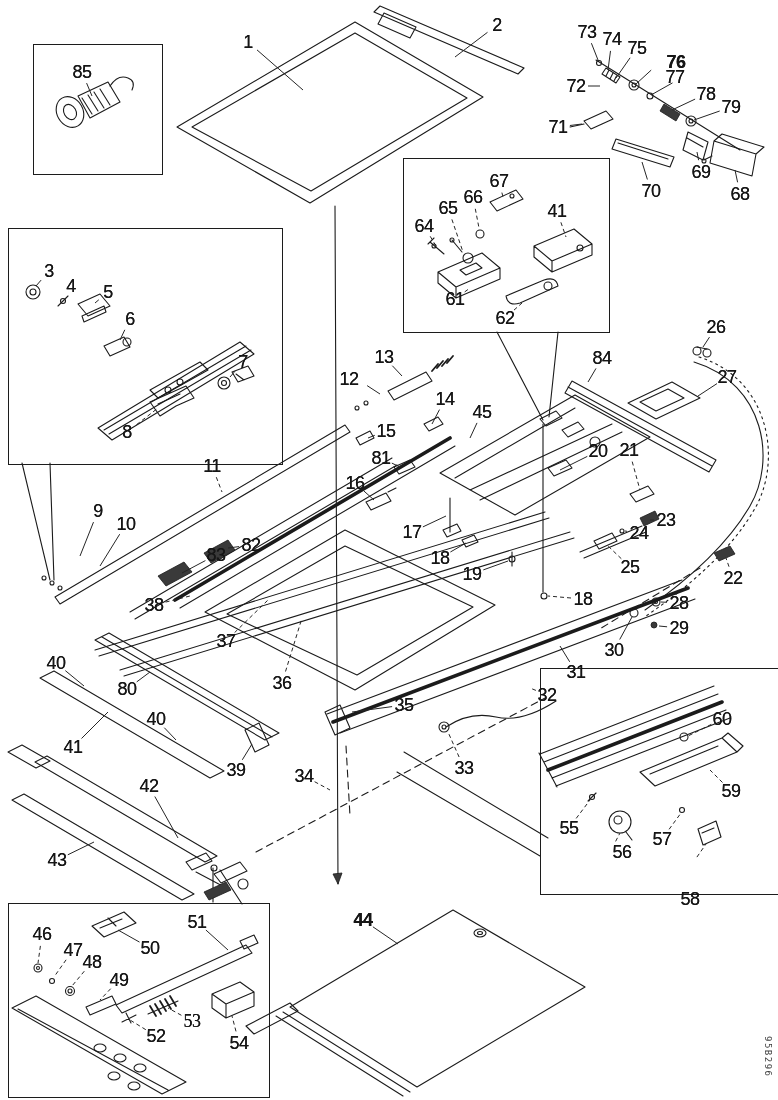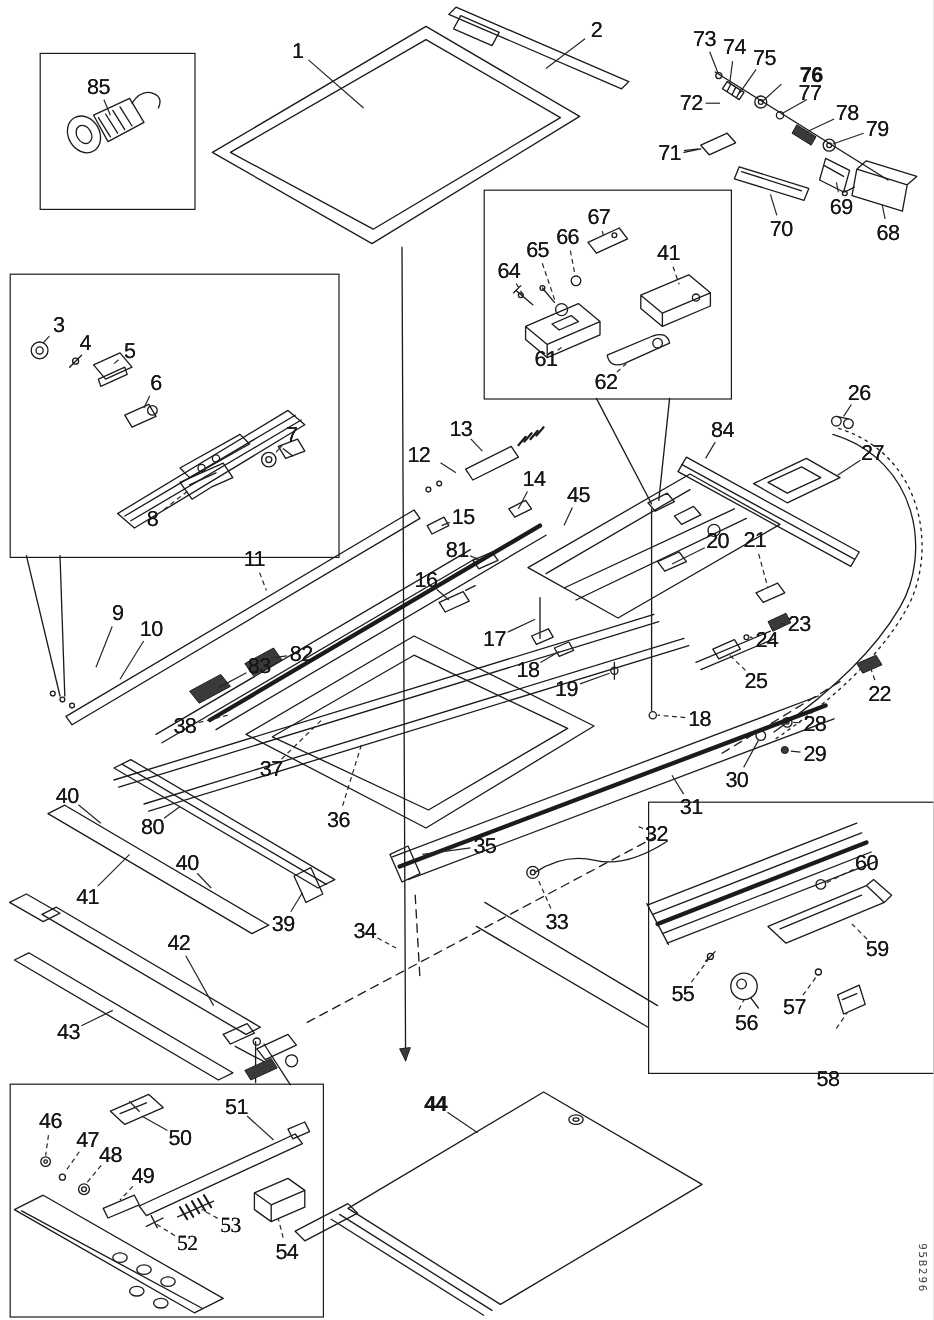--- a/index.html
+++ b/index.html
@@ -420,19 +420,19 @@
       <div class="callout" style="left: 569px; top: 828px;">55</div>
       <div class="callout" style="left: 610px; top: 852px; margin-left: 12px;">56</div>
       <div class="callout" style="left: 662px; top: 839px;">57</div>
       <div class="callout" style="left: 690px; top: 867px; margin-top: 32px;">58</div>
       <div class="callout" style="left: 42px; top: 934px;">46</div>
       <div class="callout" style="left: 73px; top: 950px;">47</div>
       <div class="callout" style="left: 92px; top: 962px;">48</div>
       <div class="callout" style="left: 119px; top: 980px;">49</div>
       <div class="callout" style="left: 150px; top: 948px;">50</div>
       <div class="callout" style="left: 197px; top: 922px;">51</div>
-      <div class="callout" style="left: 156px; top: 1036px; font-family: Liberation Serif, serif;">52</div>
+      <div class="callout" style="left: 156px; top: 1036px;">52</div>
       <div class="callout" style="left: 192px; top: 1021px; font-family: Liberation Serif, serif;">53</div>
       <div class="callout" style="left: 239px; top: 1043px;">54</div>
     </div>
 
   <div class="drawing-code">95B296</div>
 </div>
 
 </body></html>

